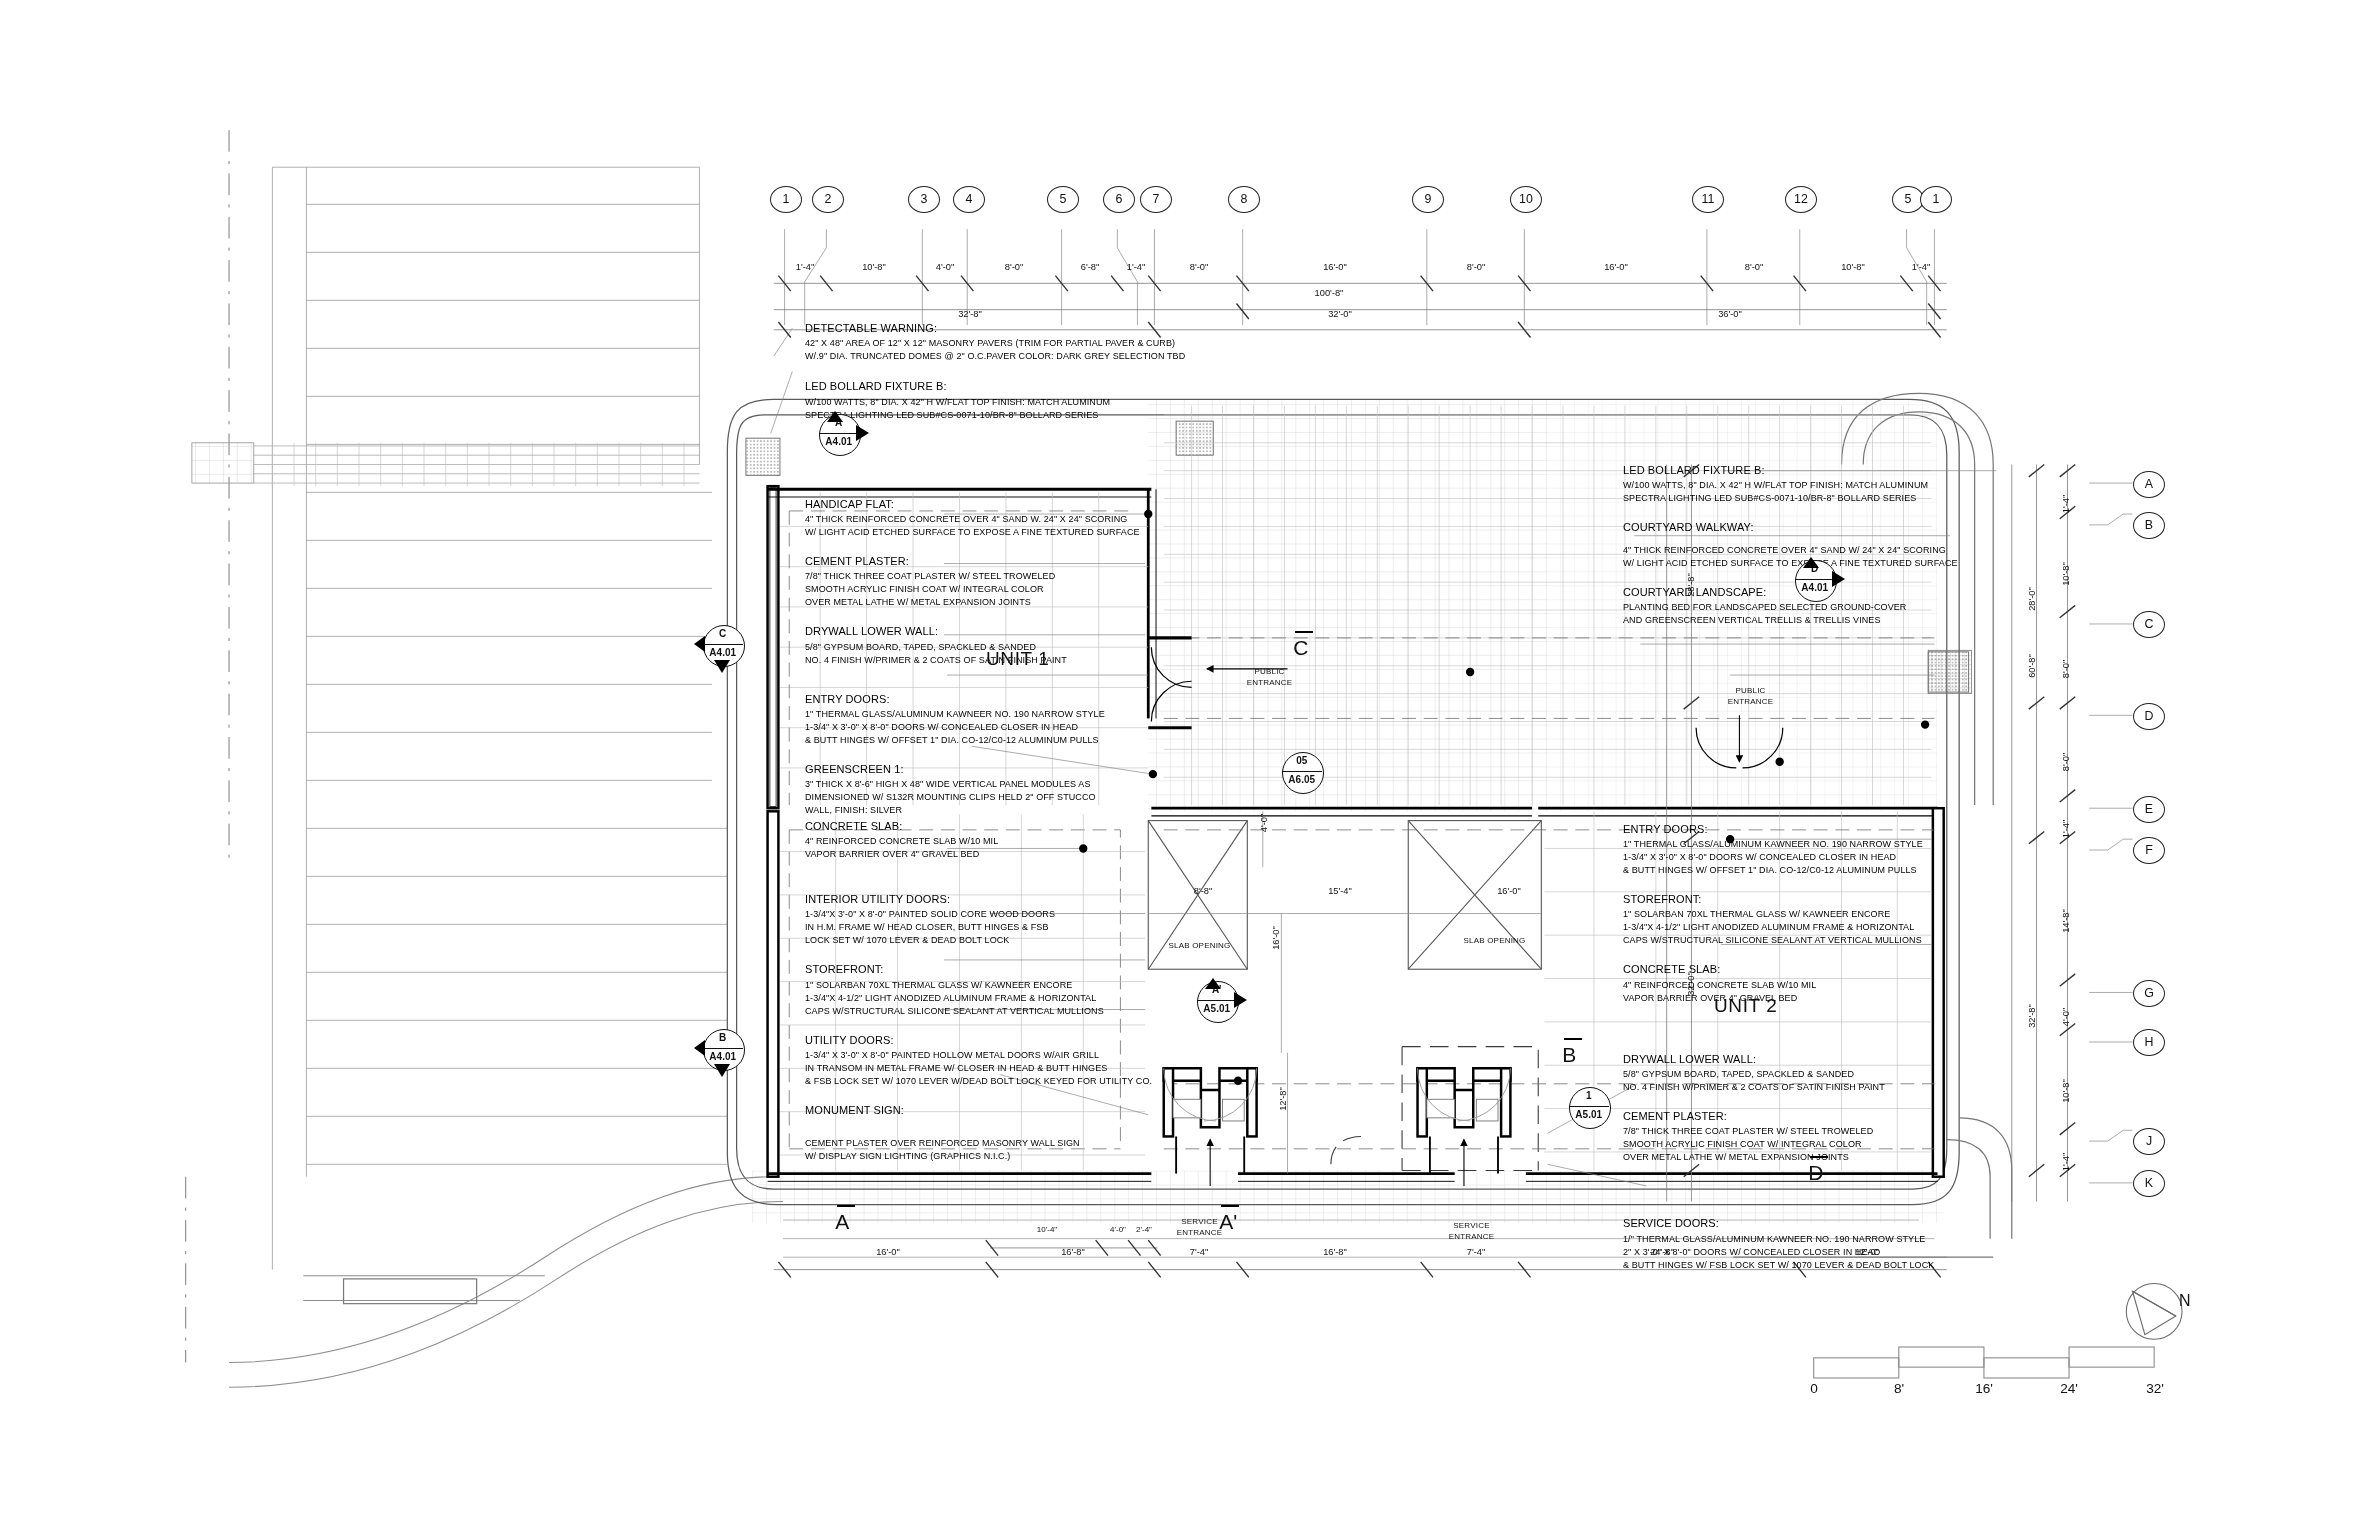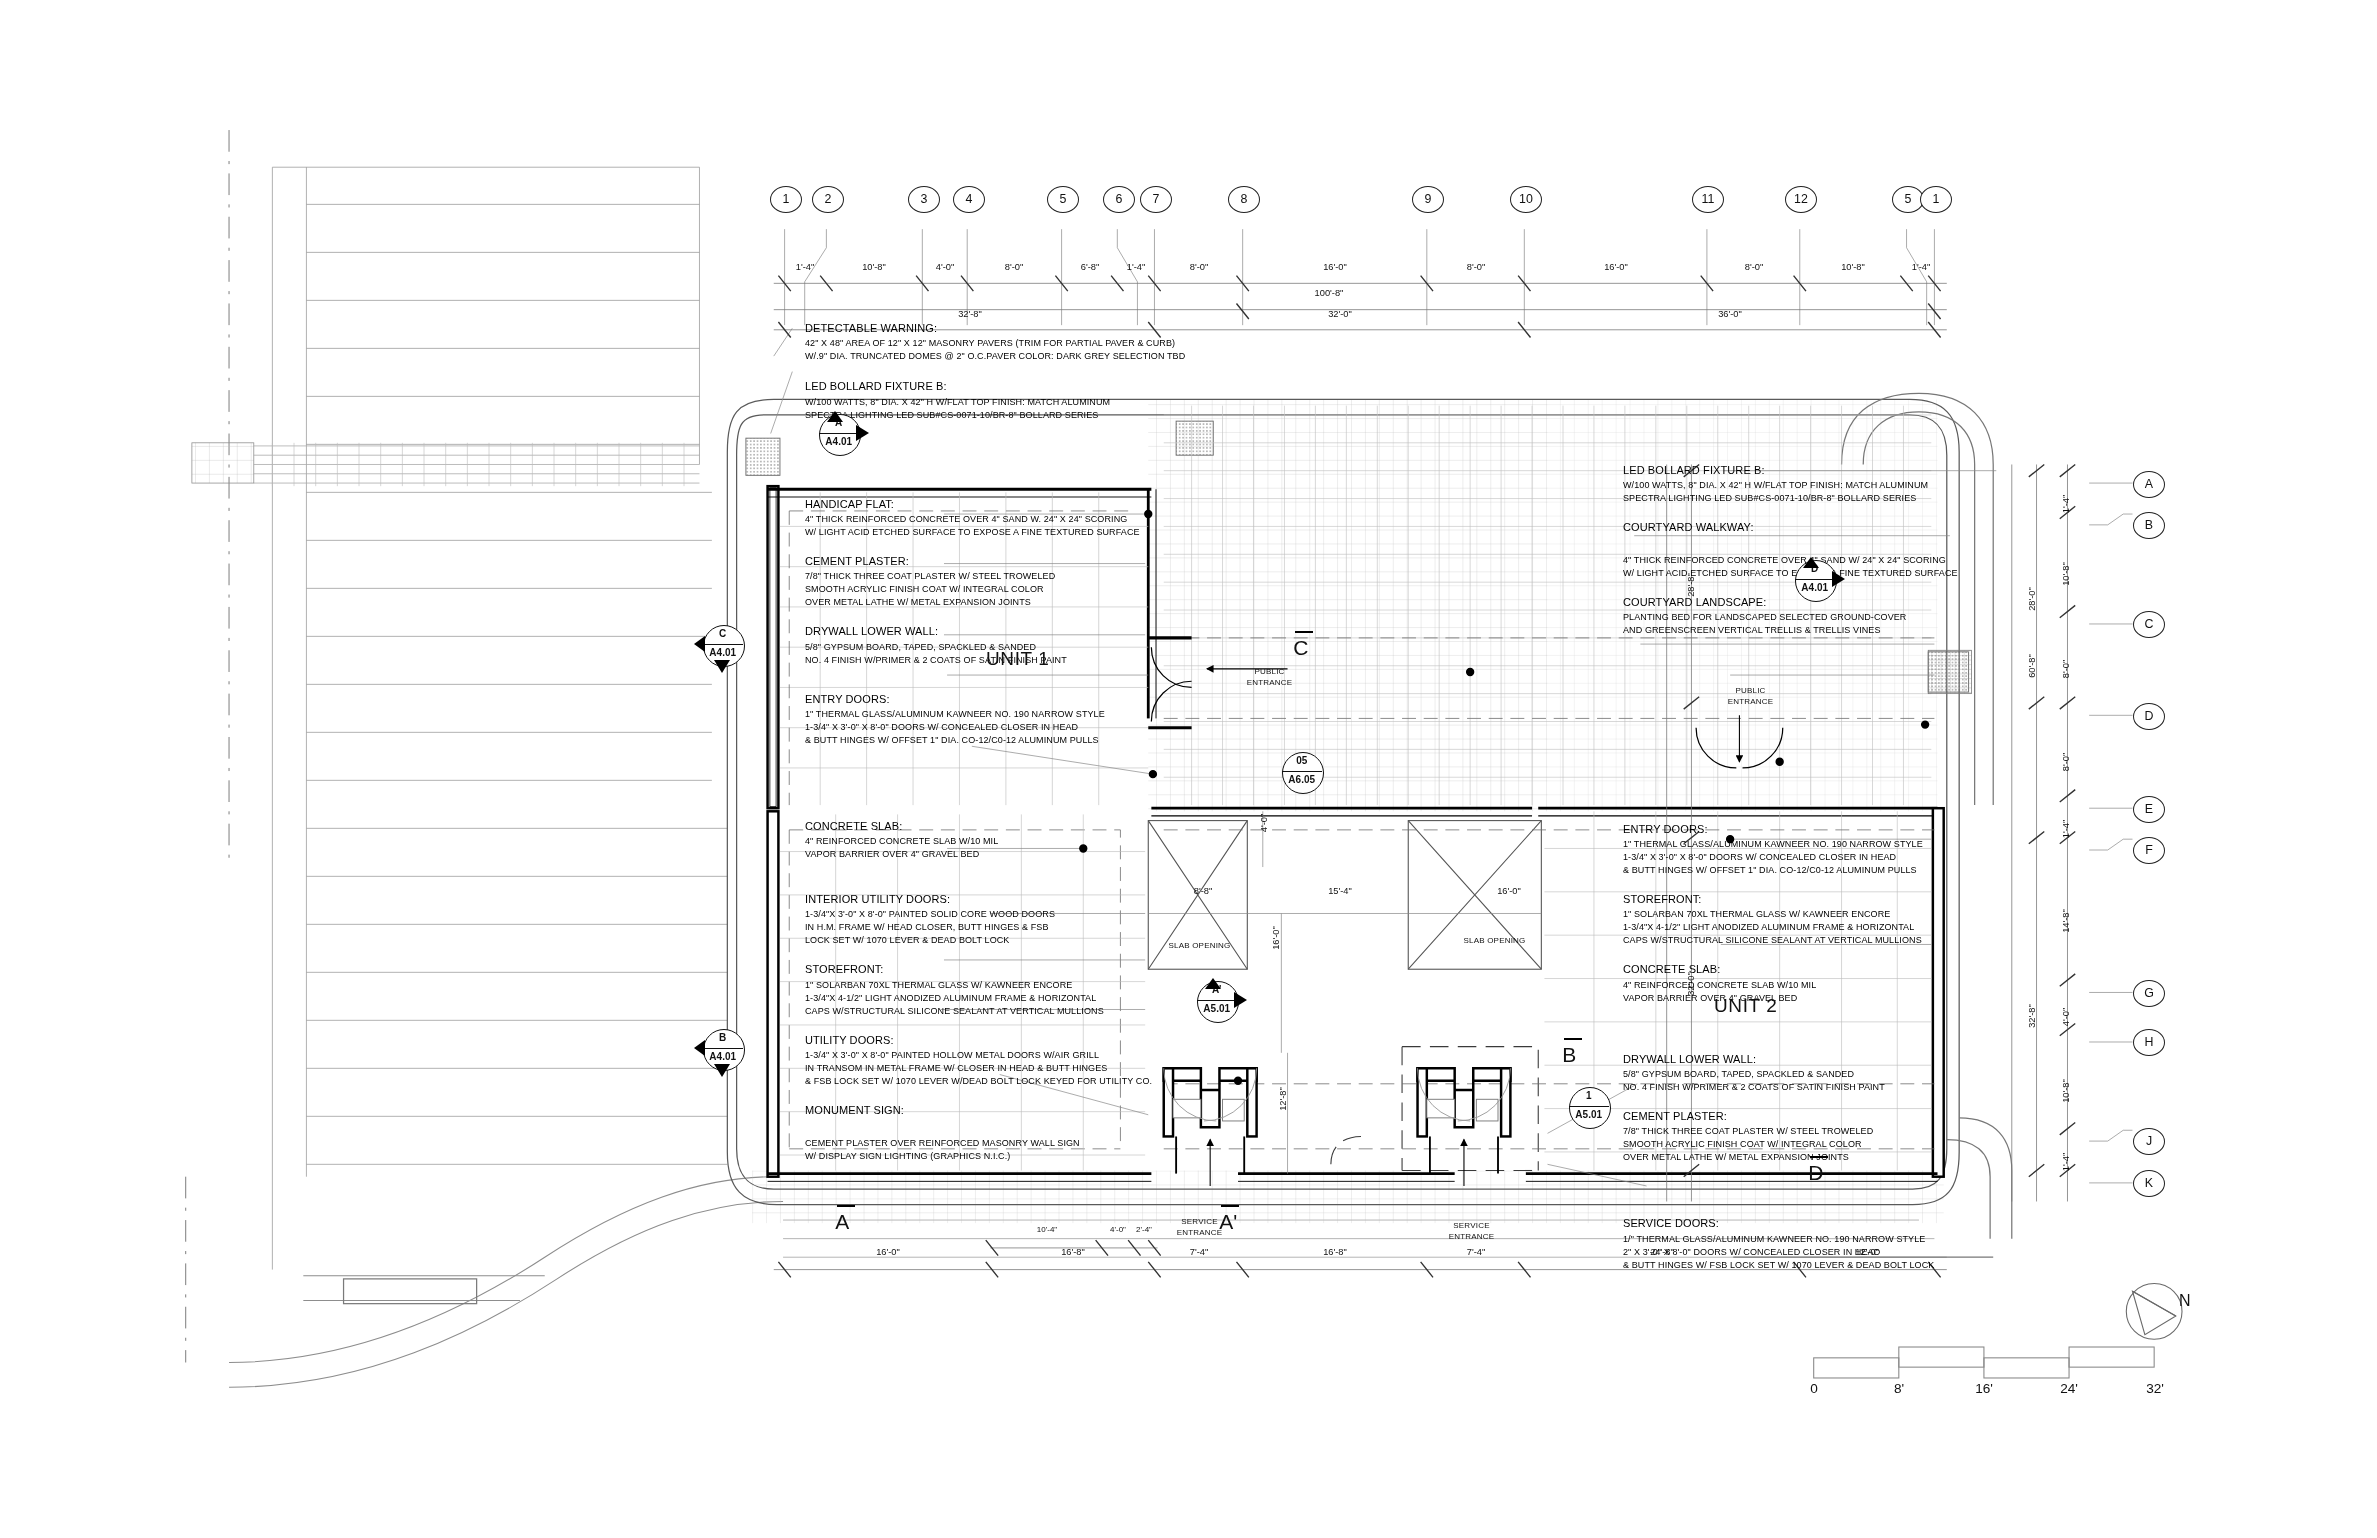--- a/index.html
+++ b/index.html
@@ -610,20 +610,26 @@
         <div class="note-h" style="margin-bottom: 3.1px;">DRYWALL LOWER WALL:</div>
         <div class="note-b">5/8" GYPSUM BOARD, TAPED, SPACKLED &amp; SANDED</div>
         <div class="note-b">NO. 4 FINISH W/PRIMER &amp; 2 COATS OF SATIN FINISH PAINT</div>
       </div>
       <div style="margin-bottom: 16px; margin-top: 26px;">
         <div class="note-h" style="margin-bottom: 3.1px;">ENTRY DOORS:</div>
         <div class="note-b">1" THERMAL GLASS/ALUMINUM KAWNEER NO. 190 NARROW STYLE</div>
         <div class="note-b">1-3/4" X 3'-0" X 8'-0" DOORS W/ CONCEALED CLOSER IN HEAD</div>
         <div class="note-b">&amp; BUTT HINGES W/ OFFSET 1" DIA. CO-12/C0-12 ALUMINUM PULLS</div>
       </div>
+      <div style="margin-bottom: 16px;">
+        <div class="note-h" style="margin-bottom: 3.1px;">GREENSCREEN 1:</div>
+        <div class="note-b">3" THICK X 8'-6" HIGH X 48" WIDE VERTICAL PANEL MODULES AS</div>
+        <div class="note-b">DIMENSIONED W/ S132R MOUNTING CLIPS HELD 2" OFF STUCCO</div>
+        <div class="note-b">WALL, FINISH: SILVER</div>
+      </div>
     </div>
   <div id="notes-left-lower" class="noteblock" style="left: 805px; top: 820px; position: absolute;">
       <div style="margin-bottom: 32px;">
         <div class="note-h" style="margin-bottom: 3.1px;">CONCRETE SLAB:</div>
         <div class="note-b">4" REINFORCED CONCRETE SLAB W/10 MIL</div>
         <div class="note-b">VAPOR BARRIER OVER 4" GRAVEL BED</div>
       </div>
       <div style="margin-bottom: 16px;">
         <div class="note-h" style="margin-bottom: 3.1px;">INTERIOR UTILITY DOORS:</div>
         <div class="note-b">1-3/4"X 3'-0" X 8'-0" PAINTED SOLID CORE WOOD DOORS</div>
@@ -648,21 +654,21 @@
         <div class="note-b">W/ DISPLAY SIGN LIGHTING (GRAPHICS  N.I.C.)</div>
       </div>
     </div>
   <div id="notes-right-upper" class="noteblock" style="left: 1623px; top: 464px; position: absolute;">
       <div style="margin-bottom: 16px;">
         <div class="note-h" style="margin-bottom: 3.1px;">LED BOLLARD FIXTURE B:</div>
         <div class="note-b">W/100 WATTS, 8" DIA. X 42" H W/FLAT TOP FINISH: MATCH ALUMINUM</div>
         <div class="note-b">SPECTRA LIGHTING LED SUB#CS-0071-10/BR-8" BOLLARD SERIES</div>
       </div>
       <div style="margin-bottom: 16px;">
-        <div class="note-h" style="margin-bottom: 21px;">COURTYARD WALKWAY:</div>
+        <div class="note-h" style="margin-bottom: 11px;">COURTYARD WALKWAY:</div>
         <div class="note-b">4" THICK REINFORCED CONCRETE OVER 4" SAND W/ 24" X 24" SCORING</div>
         <div class="note-b">W/ LIGHT ACID ETCHED SURFACE TO EXPOSE A FINE TEXTURED SURFACE</div>
       </div>
       <div style="margin-bottom: 16px;">
         <div class="note-h" style="margin-bottom: 3.1px;">COURTYARD LANDSCAPE:</div>
         <div class="note-b">PLANTING BED FOR LANDSCAPED SELECTED GROUND-COVER</div>
         <div class="note-b">AND GREENSCREEN VERTICAL TRELLIS &amp; TRELLIS VINES</div>
       </div>
     </div>
   <div id="notes-right-mid" class="noteblock" style="left: 1623px; top: 823px; position: absolute;">

